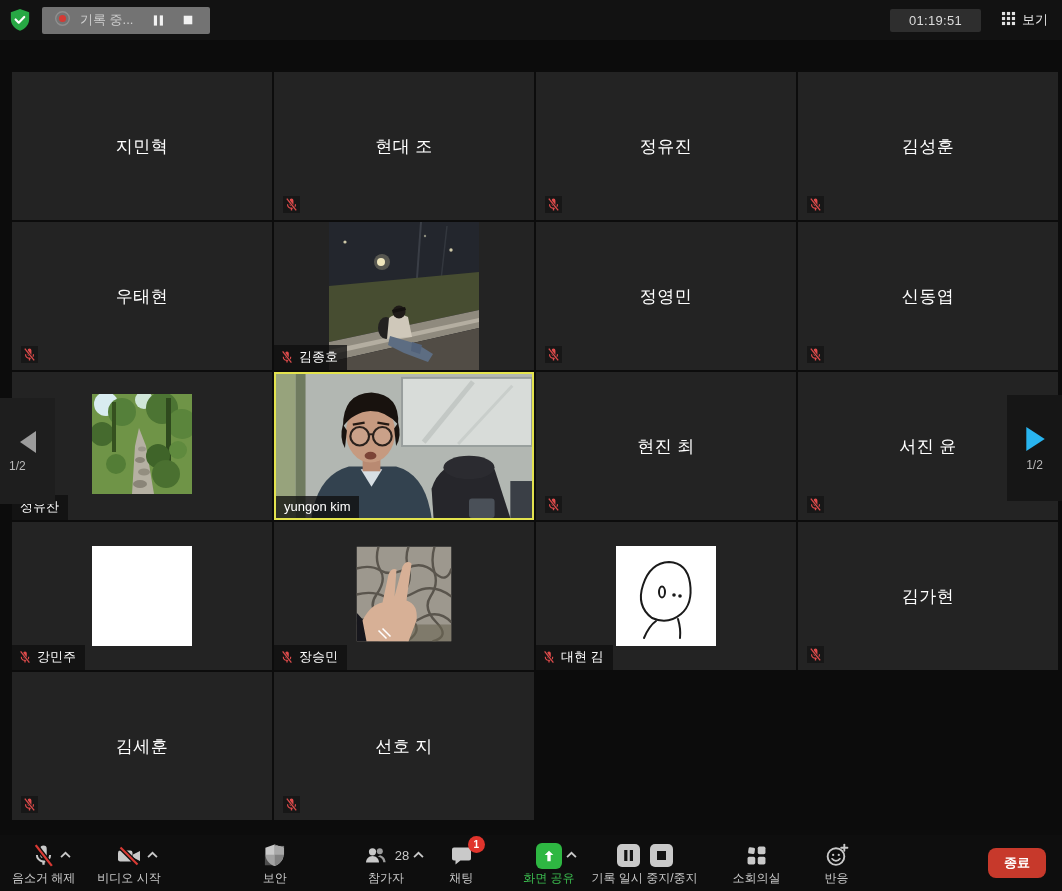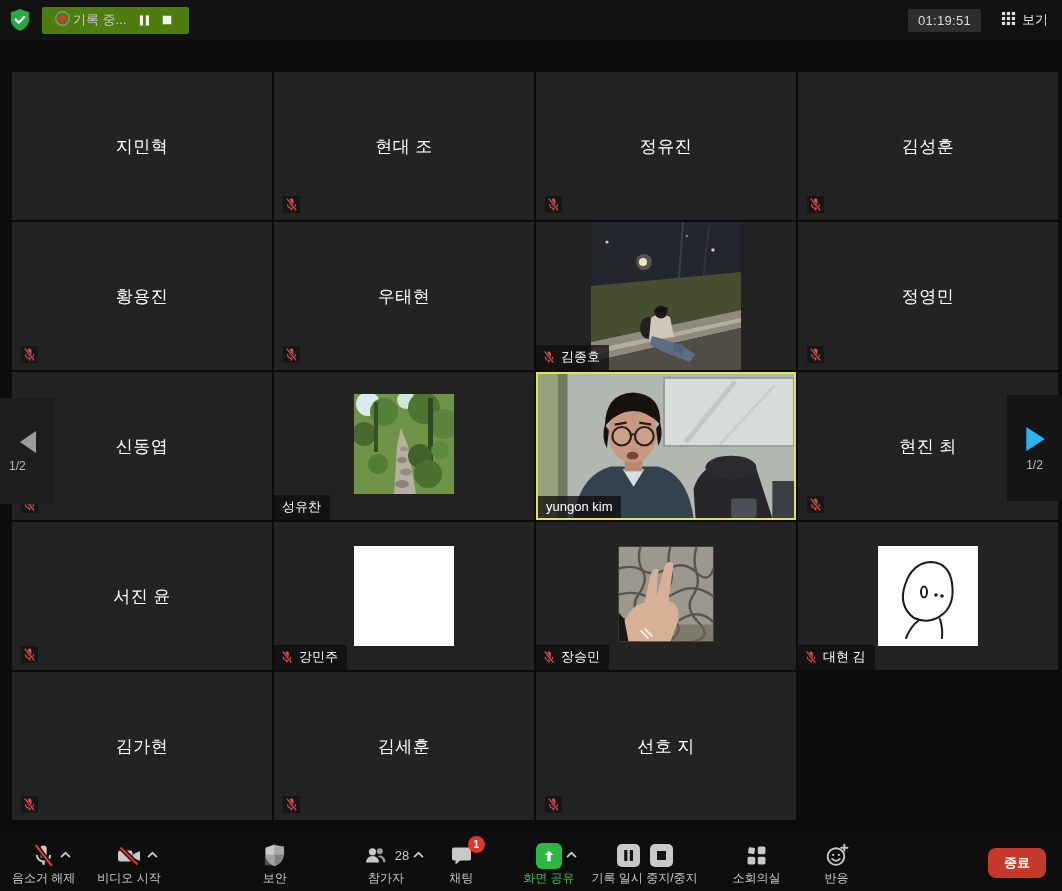--- a/index.html
+++ b/index.html
@@ -3,25 +3,25 @@
 <meta charset="utf-8">
 <style>
   html,body{margin:0;padding:0;background:#000;}
   .app{position:relative;width:1062px;height:891px;background:#0c0c0c;overflow:hidden;
        font-family:"Liberation Sans","DejaVu Sans",sans-serif;color:#e6e6e6;}
 
   
   .topbar{position:absolute;top:0;left:0;right:0;height:40px;background:#121212;
           display:flex;align-items:center;padding:0 8px;box-sizing:border-box;}
   .shield-badge{width:24px;height:26px;display:flex;align-items:center;justify-content:center;margin-right:10px;}
-  .rec-widget{display:flex;align-items:center;background:#4d7c0f;border-radius:2px;height:27px;padding:0 12px;gap:2px;}
+  .rec-widget{display:flex;align-items:center;background:#737373;border-radius:2px;height:27px;padding:0 12px;gap:9px;}
   .rec-widget .rec-text{font-size:13px;color:#cfcfcf;margin-right:6px;}
   .rec-btn{background:none;border:none;padding:2px 4px;cursor:pointer;display:flex;align-items:center;}
   .topbar-spacer{flex:1;}
-  .timer{background:#2e2e2e;border-radius:2px;padding:4px 10px;font-size:13px;color:#dcdcdc;letter-spacing:.3px;}
+  .timer{background:#2e2e2e;border-radius:2px;padding:4px 19px;font-size:13px;color:#dcdcdc;letter-spacing:.3px;}
   .view-btn{display:flex;align-items:center;gap:6px;background:none;border:none;color:#e8e8e8;
             font-size:13px;margin-left:14px;cursor:pointer;font-family:inherit;}
 
   
   .grid{position:absolute;left:12px;top:72px;width:1046px;height:748px;display:grid;
         grid-template-columns:repeat(4,1fr);grid-template-rows:repeat(5,1fr);gap:2px;}
   .tile{position:relative;background:#232323;overflow:hidden;box-sizing:border-box;}
   .tile.active{border:2px solid #e3e34e;}
   .tile .center-name{position:absolute;inset:0;display:flex;align-items:center;justify-content:center;
         font-size:17px;color:#fff;font-weight:500;letter-spacing:.5px;}
@@ -147,31 +147,20 @@
           <svg width="15" height="15" viewBox="0 0 24 24">
   <path fill="#e04b4b" d="M12 14.5a3.1 3.1 0 0 0 3.1-3.1V5.6a3.1 3.1 0 1 0-6.2 0v5.8A3.1 3.1 0 0 0 12 14.5z"></path>
   <path fill="#e04b4b" d="M17.4 11.4a5.4 5.4 0 0 1-10.8 0H4.7a7.3 7.3 0 0 0 6.2 7.2v2.8h2.2v-2.8a7.3 7.3 0 0 0 6.2-7.2z"></path>
   <line x1="4.5" y1="2.5" x2="19.5" y2="21.5" stroke="#1b1b1b" stroke-width="4"></line>
   <line x1="4.5" y1="2.5" x2="19.5" y2="21.5" stroke="#e04b4b" stroke-width="2"></line>
           </svg>
         </span>
       </div>
       <div class="tile">
         <div class="center-name">김성훈</div>
-        <span class="mic-corner">
-          <svg width="15" height="15" viewBox="0 0 24 24">
-  <path fill="#e04b4b" d="M12 14.5a3.1 3.1 0 0 0 3.1-3.1V5.6a3.1 3.1 0 1 0-6.2 0v5.8A3.1 3.1 0 0 0 12 14.5z"></path>
-  <path fill="#e04b4b" d="M17.4 11.4a5.4 5.4 0 0 1-10.8 0H4.7a7.3 7.3 0 0 0 6.2 7.2v2.8h2.2v-2.8a7.3 7.3 0 0 0 6.2-7.2z"></path>
-  <line x1="4.5" y1="2.5" x2="19.5" y2="21.5" stroke="#1b1b1b" stroke-width="4"></line>
-  <line x1="4.5" y1="2.5" x2="19.5" y2="21.5" stroke="#e04b4b" stroke-width="2"></line>
-          </svg>
-        </span>
-      </div>
-      <div class="tile">
-        <div class="center-name">황용진</div>
         <span class="mic-corner">
           <svg width="15" height="15" viewBox="0 0 24 24">
   <path fill="#e04b4b" d="M12 14.5a3.1 3.1 0 0 0 3.1-3.1V5.6a3.1 3.1 0 1 0-6.2 0v5.8A3.1 3.1 0 0 0 12 14.5z"></path>
   <path fill="#e04b4b" d="M17.4 11.4a5.4 5.4 0 0 1-10.8 0H4.7a7.3 7.3 0 0 0 6.2 7.2v2.8h2.2v-2.8a7.3 7.3 0 0 0 6.2-7.2z"></path>
   <line x1="4.5" y1="2.5" x2="19.5" y2="21.5" stroke="#1b1b1b" stroke-width="4"></line>
   <line x1="4.5" y1="2.5" x2="19.5" y2="21.5" stroke="#e04b4b" stroke-width="2"></line>
           </svg>
         </span>
       </div>
       <div class="tile">

